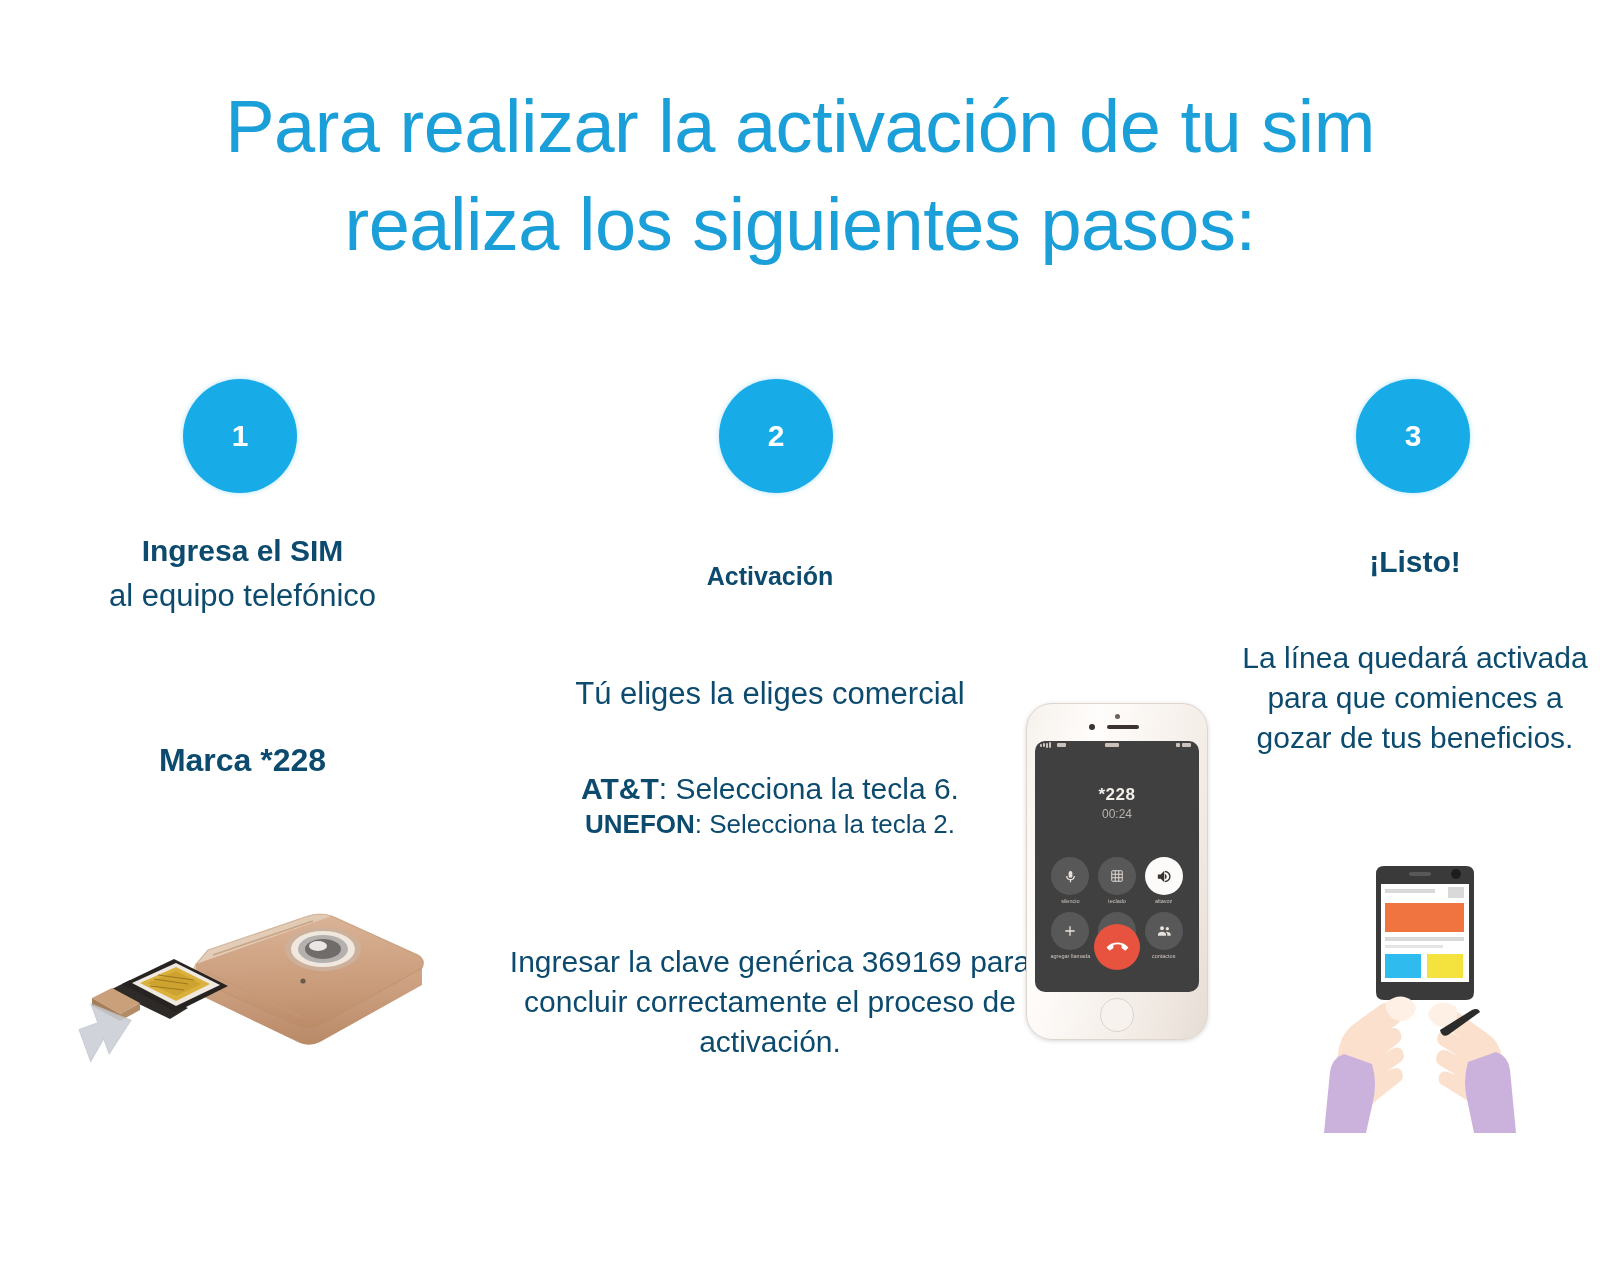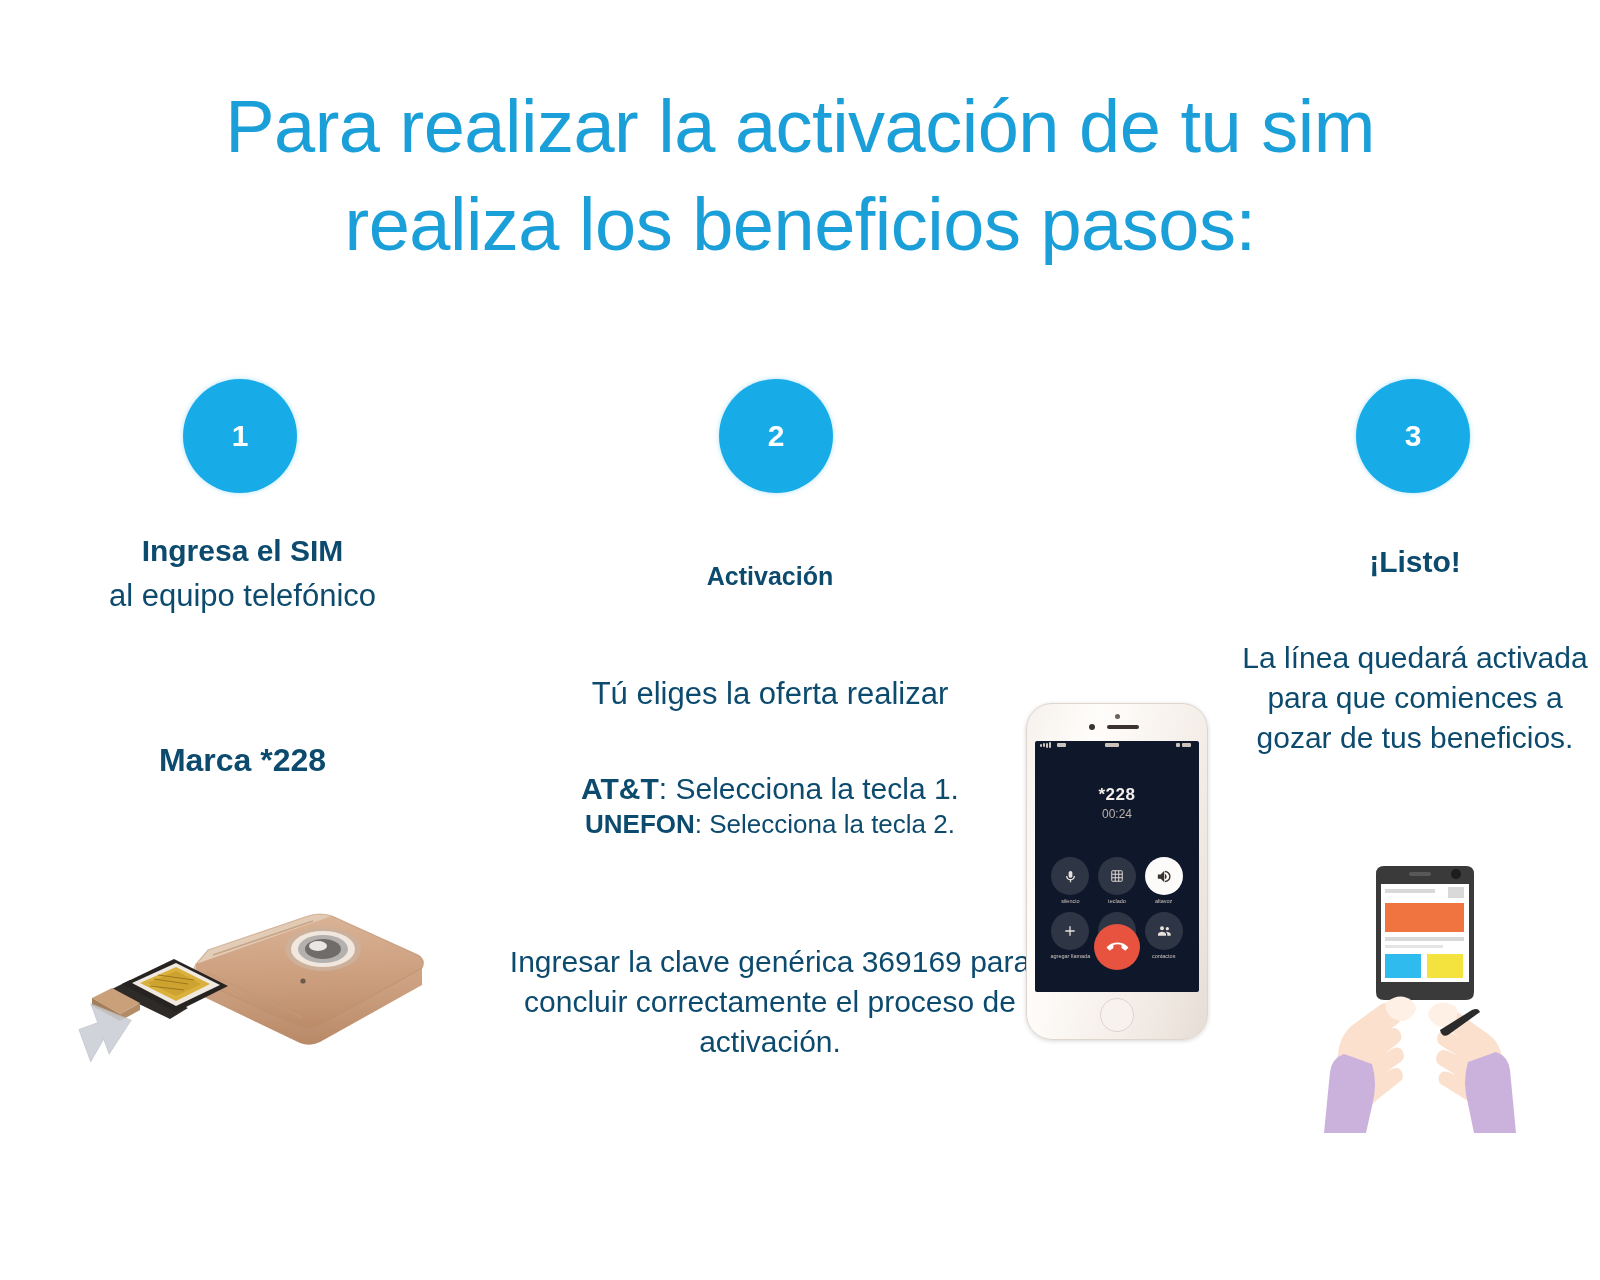--- a/index.html
+++ b/index.html
@@ -72,22 +72,22 @@
     background: linear-gradient(105deg,#f6f1ec 0%,#fffdfb 28%,#f3ece6 72%,#e6ddd5 100%);
     border-radius: 26px;
     border: 1px solid #ded5cd;
     box-shadow: 0 1px 4px rgba(0,0,0,0.17);
   }
   .ip-speaker { position:absolute; left:50%; top:22px; width:32px; height:4px; margin-left:-10px; border-radius:2px; background:#3a3330; }
   .ip-cam     { position:absolute; left:50%; top:21px; width:6px;  height:6px; margin-left:-28px; border-radius:50%; background:#3a3330; }
   .ip-sensor  { position:absolute; left:50%; top:11px; width:5px;  height:5px; margin-left:-2px;  border-radius:50%; background:#6c615c; }
   .ip-screen {
     position:absolute; left:9px; top:38px; right:9px; bottom:48px;
-    background:#0f172a;
-    border-radius:2px;
+    background:#404040;
+    border-radius:10px;
     overflow:hidden;
   }
   .ip-status { position:absolute; left:0; top:0; right:0; height:9px; }
   .ip-status i { position:absolute; display:block; background:#cbc2bb; border-radius:1px; }
   .ip-number { position:absolute; left:0; right:0; top:44px; text-align:center; color:#f2eeea; font-size:17px; font-weight:700; letter-spacing:0.5px; }
   .ip-timer  { position:absolute; left:0; right:0; top:66px; text-align:center; color:#bdb3ac; font-size:12px; }
   .ip-grid   { position:absolute; left:12px; right:12px; top:116px; display:grid; grid-template-columns:repeat(3,1fr); row-gap:17px; justify-items:center; }
   .ip-btn    { width:38px; height:38px; border-radius:50%; background:rgba(255,255,255,0.13); display:flex; align-items:center; justify-content:center; position:relative; }
   .ip-btn.on { background:#fdfbf9; }
   .ip-lbl    { position:absolute; top:41px; left:50%; transform:translateX(-50%); font-size:5.5px; color:#cfc6c0; white-space:nowrap; }
@@ -97,21 +97,21 @@
   
   #art-hands { position:absolute; left:1280px; top:858px; width:270px; height:275px; }
 </style>
 </head>
 <body>
 
 <div id="stage">
 
   <div class="title">
     <div>Para realizar la activación de tu sim</div>
-    <div>realiza los beneficios pasos:</div>
+    <div>realiza los siguientes pasos:</div>
   </div>
 
   <div id="circle-1" class="step-circle">
     <span>1</span>
   </div>
 
   <div id="s1-head" class="txt">Ingresa el SIM</div>
   <div id="s1-head2" class="txt">al equipo telefónico</div>
   <div id="s1-marca" class="txt">Marca *228</div>
 
@@ -171,24 +171,24 @@
         <path d="M10 175 L10 141 L30 141 L30 121 L62 150 L30 174 L30 158 Z" fill="#c9ccd4" stroke="#bfc3cc" stroke-width="1" transform="rotate(-20 34 148)"></path>
       </g>
     </svg>
   </div>
 
   <div id="circle-2" class="step-circle">
     <span>2</span>
   </div>
 
   <div id="s2-head" class="txt">Activación</div>
-  <div id="s2-line1" class="txt">Tú eliges la oferta realizar</div>
+  <div id="s2-line1" class="txt">Tú eliges la eliges comercial</div>
 
   <div id="s2-opt1" class="txt">
-    <span class="b">AT&amp;T</span><span>: Selecciona la tecla 1.</span>
+    <span class="b">AT&amp;T</span><span>: Selecciona la tecla 6.</span>
   </div>
   <div id="s2-opt2" class="txt">
     <span class="b">UNEFON</span><span>: Selecciona la tecla 2.</span>
   </div>
 
   <div id="s2-note" class="txt">Ingresar la clave genérica 369169 para concluir correctamente el proceso de activación.</div>
 
   <div id="art-phone">
     <div class="ip-body"></div>
     <span class="ip-sensor"></span>

